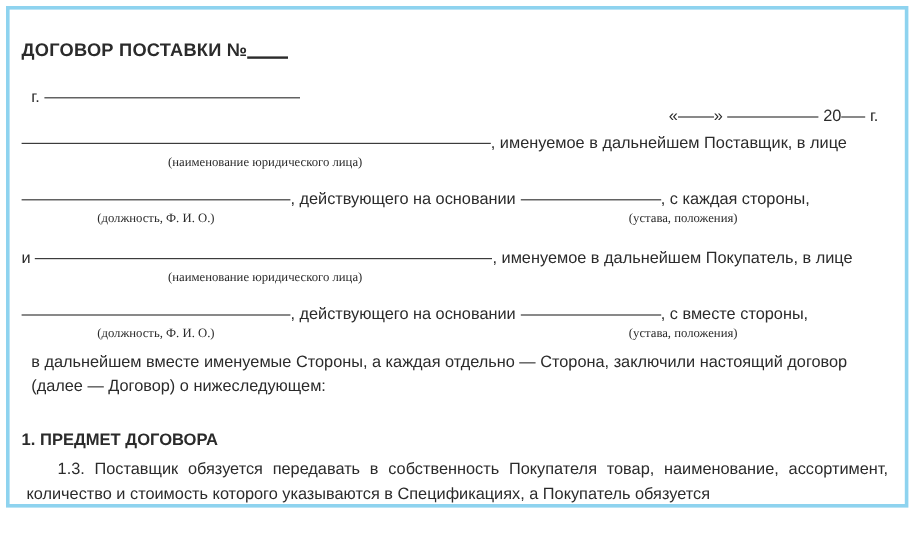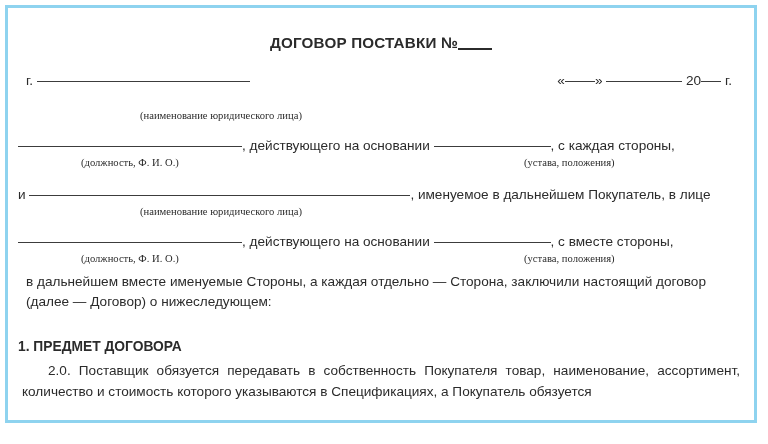--- a/index.html
+++ b/index.html
@@ -31,21 +31,20 @@
     width: 100%;
     height: 100%;
     padding: 0 10px;
     box-sizing: border-box;
     color: #2b2b2b;
     font-size: 13.6px;
   }
 
   
   .doc-title {
-    text-align: center;
     font-weight: bold;
     font-size: 15.2px;
     letter-spacing: 0.2px;
     margin-top: 26px;
     white-space: pre;
   }
   .doc-title .fill {
     display: inline-block;
     border-bottom: 2px solid #2b2b2b;
     width: 34px;
@@ -67,21 +66,21 @@
   .city-left .rule {
     display: inline-block;
     width: 213px;
     border-bottom: 1.6px solid #3c3c3c;
     vertical-align: 3px;
     margin-left: 4px;
   }
   .city-right {
     position: absolute;
     right: 12px;
-    top: 0;
+    top: 16px;
     white-space: pre;
   }
   .city-right .rule-s {
     display: inline-block;
     border-bottom: 1.6px solid #3c3c3c;
     vertical-align: 3px;
   }
   .w-small { width: 30px; }
   .w-med { width: 76px; }
   .w-tiny { width: 20px; }
@@ -152,20 +151,21 @@
   <div class="inner">
 
     <div class="doc-title"><span>ДОГОВОР ПОСТАВКИ №</span><span class="fill"></span></div>
 
     <div class="row-city">
       <div class="city-left"><span>г.</span><span class="rule"></span></div>
       <div class="city-right"><span>«</span><span class="rule-s w-small"></span><span>»</span> <span class="rule-s w-med"></span> <span>20</span><span class="rule-s w-tiny"></span> <span>г.</span></div>
     </div>
 
     <div class="party">
+      <div class="ln"><span class="rule r-name"></span><span class="txt">, именуемое в дальнейшем Поставщик, в лице</span></div>
       <div class="cap-row">
           <span class="cap" style="left:122px;">(наименование юридического лица)</span>
         </div>
 
       <div class="ln" style="margin-top:12px;"><span class="rule r-post"></span><span class="txt">, действующего на основании </span><span class="rule r-basis"></span><span class="txt">, с каждая стороны,</span></div>
       <div class="cap-row">
         <span class="cap" style="left:63px;">(должность, Ф. И. О.)</span>
         <span class="cap" style="left:506px;">(устава, положения)</span>
       </div>
     </div>
@@ -179,16 +179,16 @@
       <div class="ln" style="margin-top:12px;"><span class="rule r-post"></span><span class="txt">, действующего на основании </span><span class="rule r-basis"></span><span class="txt">, с вместе стороны,</span></div>
       <div class="cap-row">
         <span class="cap" style="left:63px;">(должность, Ф. И. О.)</span>
         <span class="cap" style="left:506px;">(устава, положения)</span>
       </div>
     </div>
 
     <div class="para">в дальнейшем вместе именуемые Стороны, а каждая отдельно — Сторона, заключили настоящий договор (далее — Договор) о нижеследующем:</div>
 
     <div class="section-head">1. ПРЕДМЕТ ДОГОВОРА</div>
-    <div class="body-para">2.0. Поставщик обязуется передавать в собственность Покупателя товар, наименование, ассортимент, количество и стоимость которого указываются в Спецификациях, а Покупатель обязуется</div>
+    <div class="body-para">1.3. Поставщик обязуется передавать в собственность Покупателя товар, наименование, ассортимент, количество и стоимость которого указываются в Спецификациях, а Покупатель обязуется</div>
 
   </div>
 </div>
 
 </body></html>

